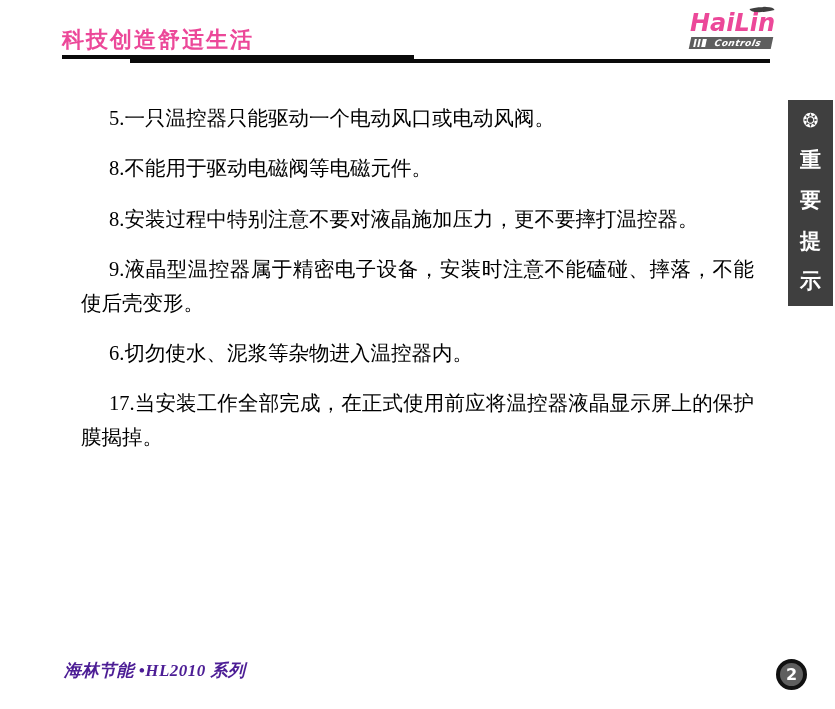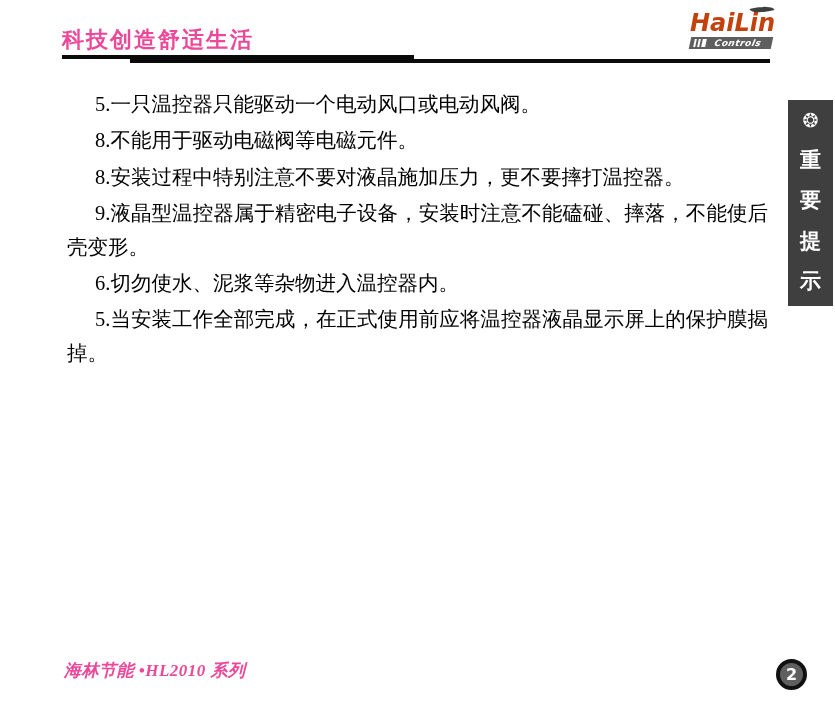--- a/index.html
+++ b/index.html
@@ -28,21 +28,21 @@
     position: absolute; left: 130px; top: 59px;
     width: 640px; height: 4px; background: #0a0a0a;
   }
 
   
   .logo { position: absolute; left: 690px; top: 10px; width: 82px; }
   .logo-brand {
     font-family: "DejaVu Sans", sans-serif;
     font-style: italic; font-weight: bold;
     font-size: 24px; line-height: 26px;
-    color: #c2410c; letter-spacing: 0px;
+    color: #ec4899; letter-spacing: 0px;
     text-align: left;
   }
   .logo-leaf {
     position: absolute; right: -2px; top: -4px;
     width: 24px; height: 7px; background: #3f3f3f;
     border-radius: 0 100% 0 100%;
     transform: rotate(-14deg);
   }
   .logo-badge {
     margin-top: 1px;
@@ -80,28 +80,28 @@
     color: #ffffff; font-size: 21px; line-height: 22px;
     font-weight: 600;
   }
 
   
   .doc-body {
     position: absolute; left: 64px; top: 85px; width: 707px;
     font-size: 20.5px; line-height: 33.4px;
     text-align: justify;
   }
-  .doc-body p { text-indent: 28px; margin: 3px; }
+  .doc-body p { text-indent: 28px; margin: 17px; }
 
   
   .footer-series {
     position: absolute; left: 64px; top: 659px;
     font-size: 17px; font-weight: bold; font-style: italic;
     letter-spacing: 0.5px;
-    color: #ec4899;
+    color: #4c1d95;
   }
   .page-badge {
     position: absolute; left: 776px; top: 659px;
     width: 31px; height: 31px; border-radius: 50%;
     background: #5f5f5f; border: 4px solid #111111;
     display: flex; align-items: center; justify-content: center;
   }
   .page-badge span {
     color: #ffffff; font-size: 16px; font-weight: bold;
     font-family: "DejaVu Sans", sans-serif;
@@ -134,21 +134,21 @@
     <span class="tab-char">提</span>
     <span class="tab-char">示</span>
   </div>
 
   <div class="doc-body">
     <p>5.一只温控器只能驱动一个电动风口或电动风阀。</p>
     <p>8.不能用于驱动电磁阀等电磁元件。</p>
     <p>8.安装过程中特别注意不要对液晶施加压力，更不要摔打温控器。</p>
     <p>9.液晶型温控器属于精密电子设备，安装时注意不能磕碰、摔落，不能使后壳变形。</p>
     <p>6.切勿使水、泥浆等杂物进入温控器内。</p>
-    <p>5.当安装工作全部完成，在正式使用前应将温控器液晶显示屏上的保护膜揭掉。</p>
+    <p>17.当安装工作全部完成，在正式使用前应将温控器液晶显示屏上的保护膜揭掉。</p>
   </div>
 
   <div class="footer-series">海林节能 •HL2010 系列</div>
   <div class="page-badge">
     <span>2</span>
   </div>
 
 </div>
 
 </body></html>

